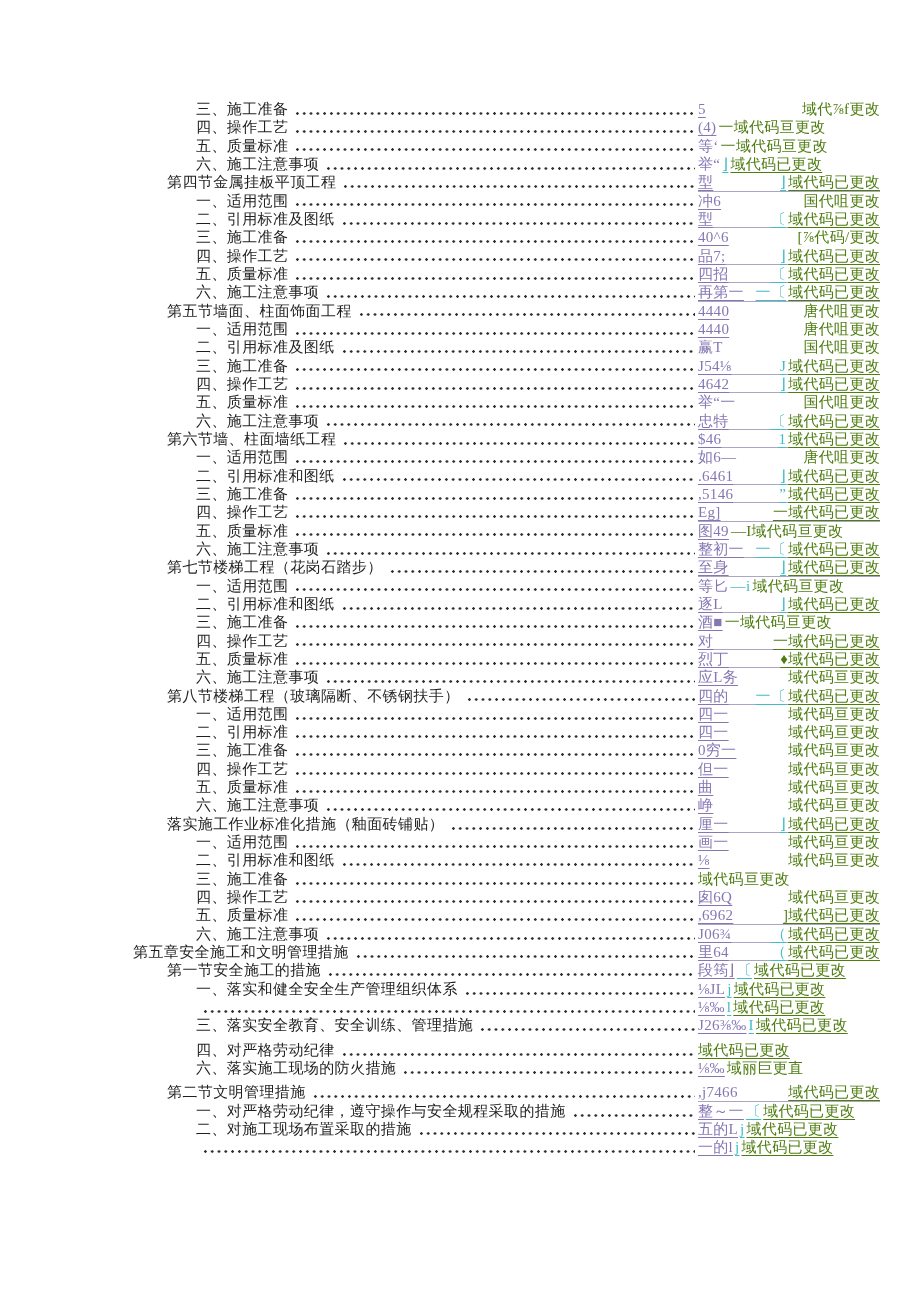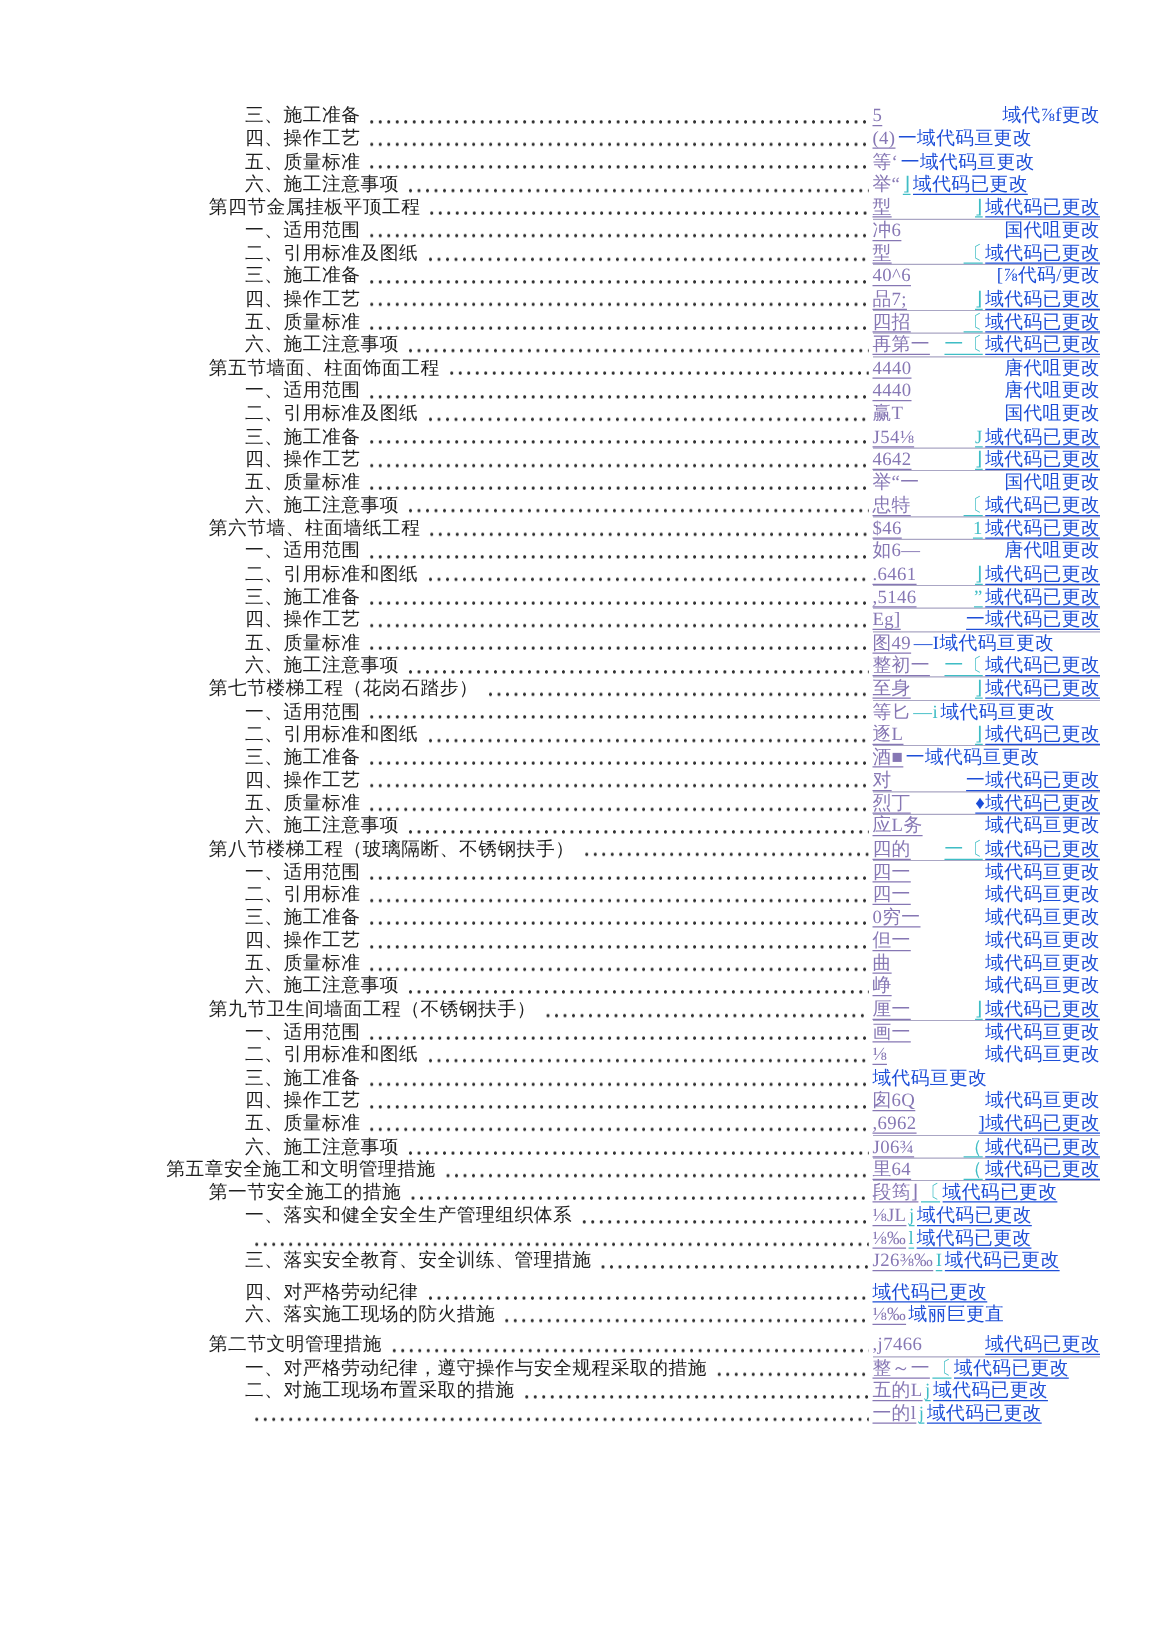--- a/index.html
+++ b/index.html
@@ -2,21 +2,21 @@
 <html><head>
 <meta charset="utf-8">
 <style>
   html,body{margin:0;padding:0;}
   body{
     width:920px;height:1301px;background:#ffffff;overflow:hidden;
     font-family:"Liberation Serif","DejaVu Serif",serif;
     -webkit-font-smoothing:antialiased;
   }
   .doc{
-    position:absolute;left:133px;top:84px;width:747px;
+    position:absolute;left:133px;top:100px;width:747px;
     font-size:15px;color:#1f1f1f;
   }
   .row{
     display:flex;align-items:baseline;
     height:18.33px;line-height:18.33px;white-space:nowrap;
   }
   .row.gap{margin-top:6px;}
   .ind1{padding-left:34px;align-items:flex-end;}
   .ind2{padding-left:63px;}
   .lbl{flex:0 0 auto;letter-spacing:0.4px;color:#1f1f1f;}
@@ -28,21 +28,21 @@
   }
   .tail{
     flex:0 0 182px;display:flex;align-items:baseline;
     letter-spacing:0.3px;
   }
   .tail.tb{box-shadow:inset 0 -1px 0 #aaa6c4;}
   .pg{color:#8677b4;margin-right:2px;}
   .u{text-decoration:underline;text-decoration-thickness:1px;text-underline-offset:2.5px;}
   .sp{flex:1 1 auto;}
   .mark{color:#3fbdc5;margin-right:2px;}
-  .ann{color:#1d4ed8;}
+  .ann{color:#4d7c0f;}
 </style>
 </head>
 <body>
 
 <div class="doc">
     <div class="row ind2">
       <span class="lbl">三、施工准备</span>
       <span class="dots"></span>
       <span class="tail">
         <span class="pg u">5</span>
@@ -397,21 +397,21 @@
     <div class="row ind2">
       <span class="lbl">六、施工注意事项</span>
       <span class="dots"></span>
       <span class="tail">
         <span class="pg u">峥</span>
         <span class="sp"></span>
         <span class="ann">域代码亘更改</span>
       </span>
     </div>
     <div class="row ind1">
-      <span class="lbl">第九节卫生间墙面工程（不锈钢扶手）</span>
+      <span class="lbl">落实施工作业标准化措施（釉面砖铺贴）</span>
       <span class="dots"></span>
       <span class="tail tb">
         <span class="pg u">厘一</span>
         <span class="sp"></span>
         <span class="mark u">⌋</span>
         <span class="ann u">域代码已更改</span>
       </span>
     </div>
     <div class="row ind2">
       <span class="lbl">一、适用范围</span>

